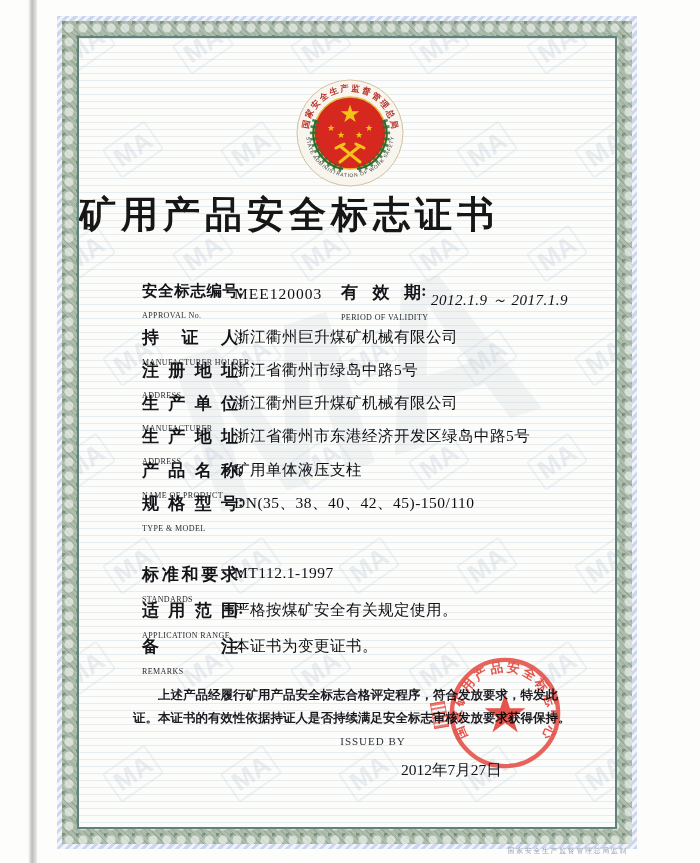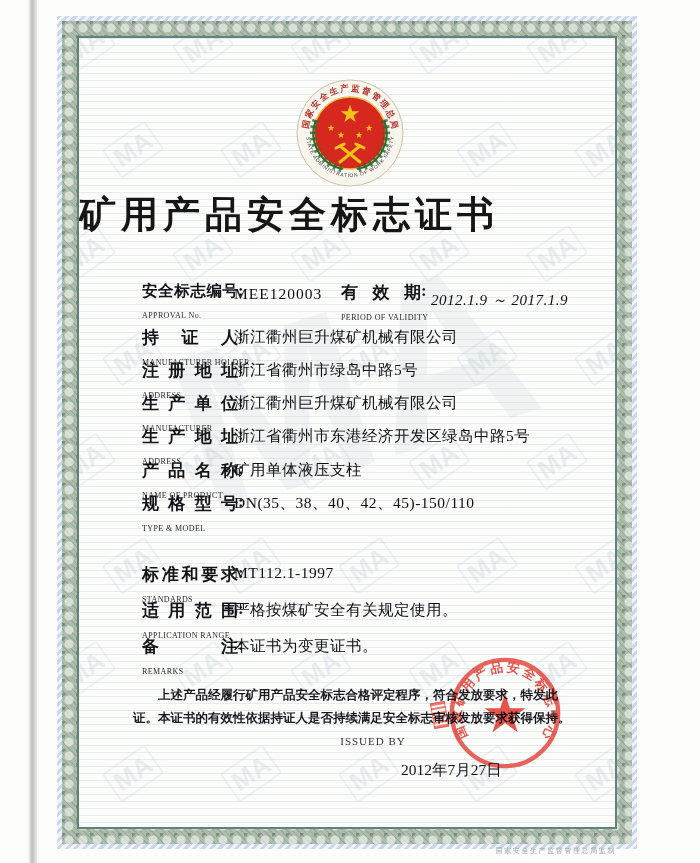--- a/index.html
+++ b/index.html
@@ -53,21 +53,21 @@
   .issued{position:absolute;left:228px;top:694px;width:132px;text-align:center;}
   .issued .zh2{font-size:19px;letter-spacing:3px;color:#232328;}
   .issued .en2{font-size:11px;letter-spacing:1px;color:#33333a;margin-top:3px;}
   .date{position:absolute;left:322px;top:722px;font-size:15.5px;color:#14141a;}
   .seal{position:absolute;left:367px;top:616px;width:118px;height:118px;z-index:2;
     mix-blend-mode:multiply;opacity:.92;}
   .seal-code{position:absolute;left:353px;top:664px;width:13px;height:24px;z-index:2;
     border:1.5px solid rgba(226,69,60,.75);transform:rotate(-10deg);
     background:repeating-linear-gradient(0deg, rgba(226,69,60,.7) 0 2px, transparent 2px 4.5px);
     mix-blend-mode:multiply;}
-  .fine-print{position:absolute;right:84px;top:846px;font-size:7px;
+  .fine-print{position:absolute;right:72px;top:846px;font-size:7px;
     color:#99a3ae;letter-spacing:1.6px;}
 </style>
 </head>
 <body>
 
 <div class="scan-edge"></div>
 
 <div class="cert">
   <div class="band">
     <div class="inner">

